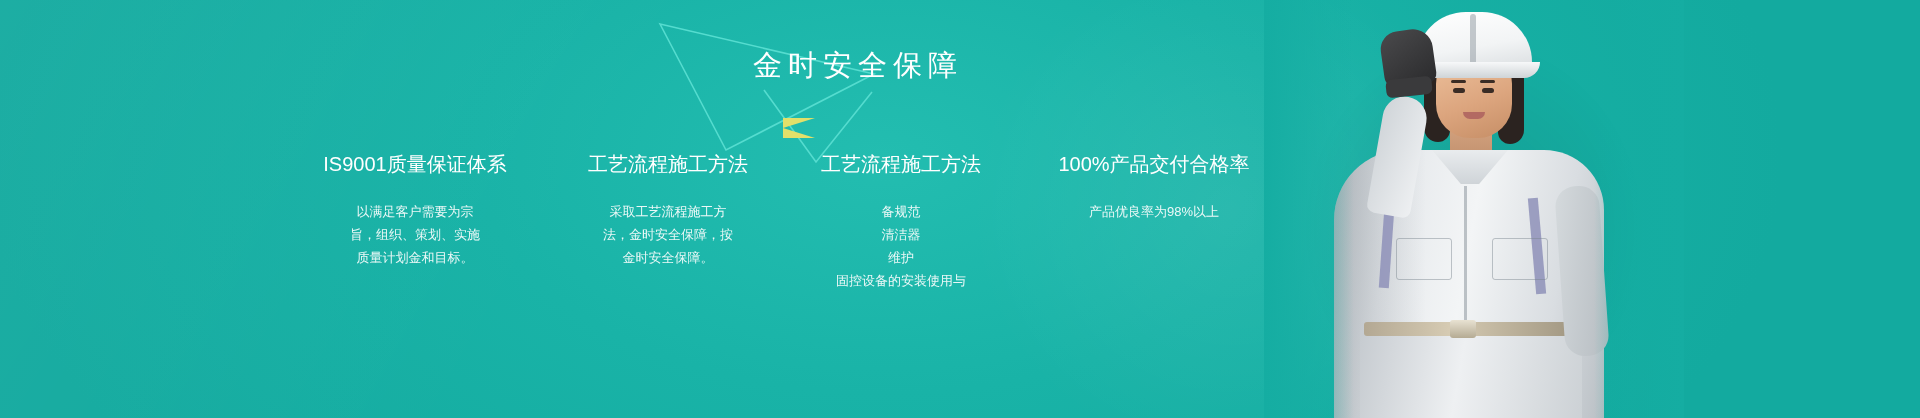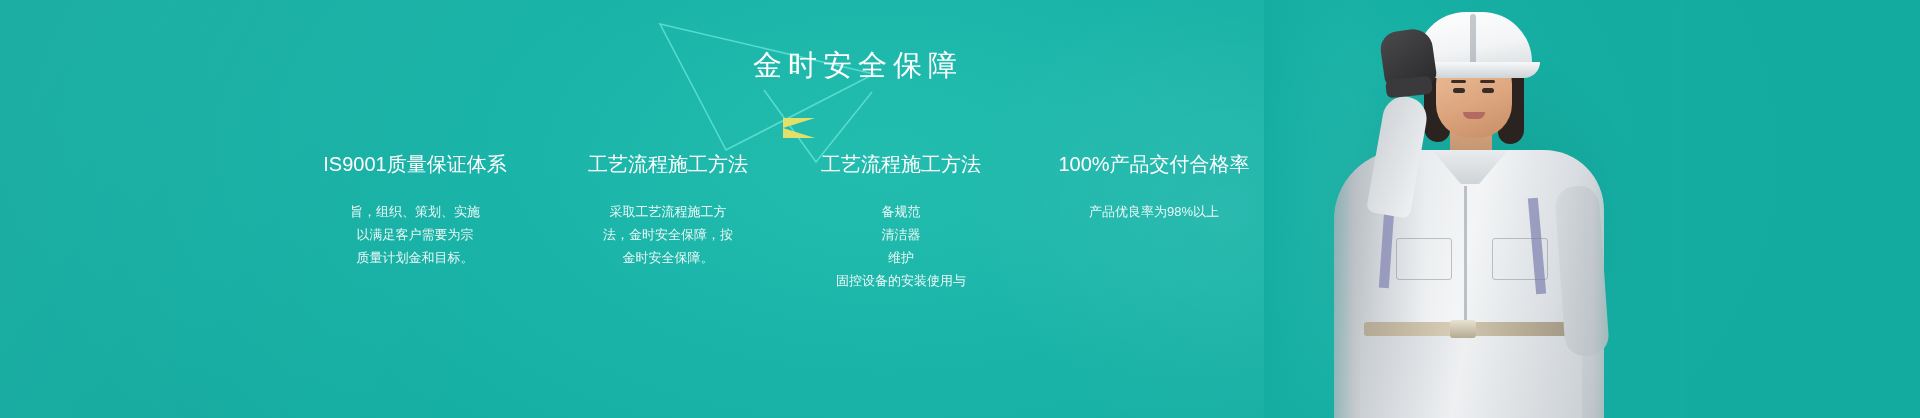--- a/index.html
+++ b/index.html
@@ -236,22 +236,22 @@
   </svg>
   <div class="deco" id="tri-yellow"></div>
 
   <div id="title">金时安全保障</div>
 
   <div id="columns">
 
     <div class="col" id="col-1">
       <div class="col-head">IS9001质量保证体系</div>
       <div class="col-body">
+        <div>以满足客户需要为宗</div>
         <div>旨，组织、策划、实施</div>
-        <div>以满足客户需要为宗</div>
         <div>质量计划金和目标。</div>
       </div>
     </div>
 
     <div class="col" id="col-2">
       <div class="col-head">工艺流程施工方法</div>
       <div class="col-body">
         <div>采取工艺流程施工方</div>
         <div>法，金时安全保障，按</div>
         <div>金时安全保障。</div>

